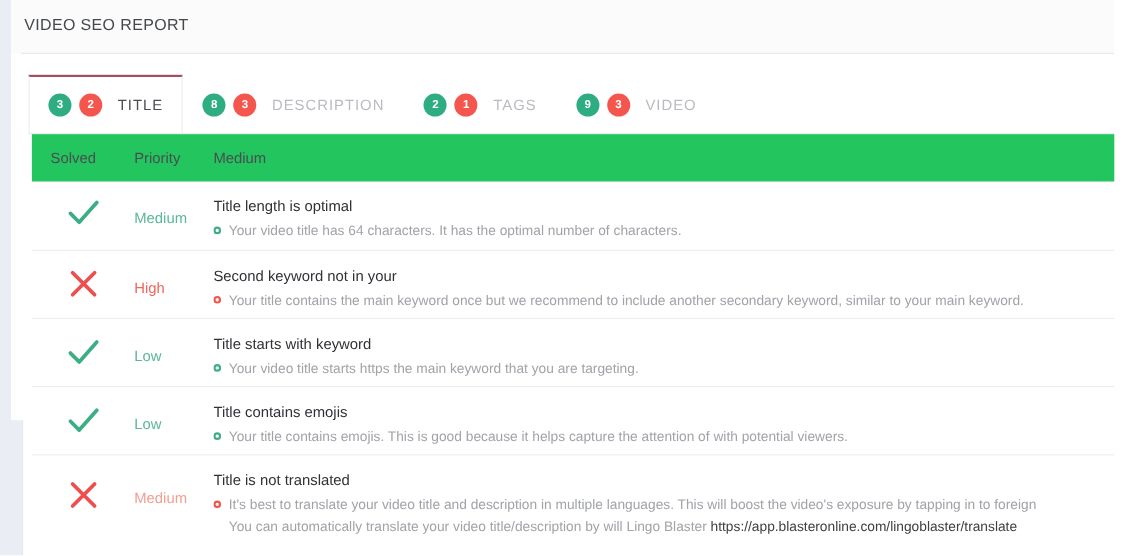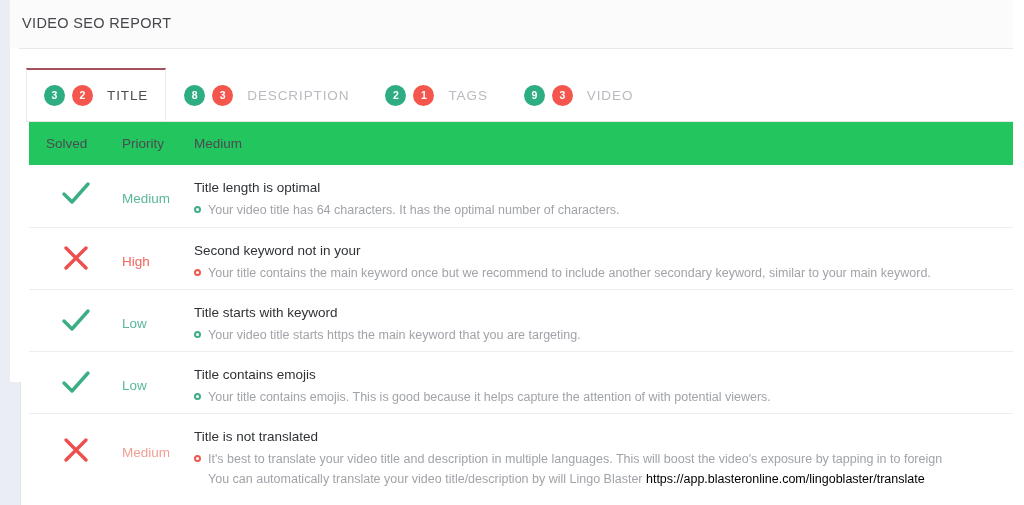--- a/index.html
+++ b/index.html
@@ -216,21 +216,21 @@
     top: 6px;
     width: 7px;
     height: 7px;
     border-radius: 50%;
     border: 2px solid #3fae84;
     box-sizing: border-box;
   }
   .bullet.red { border-color: #f0584d; }
   .desc-line2 { padding-left: 14px; white-space: nowrap; }
   .link {
-    color: #000000;
+    color: #404040;
     text-decoration: none;
   }
   .check-icon { display: block; }
   .x-icon { display: block; }
 
   .row-1 .cell-solved { padding-top: 14px; }
   .row-5 { min-height: 70px; }
   .row-5 .cell-priority { padding-top: 31px; }
   .row-5 .cell-solved { padding-top: 22px; }
 </style>

